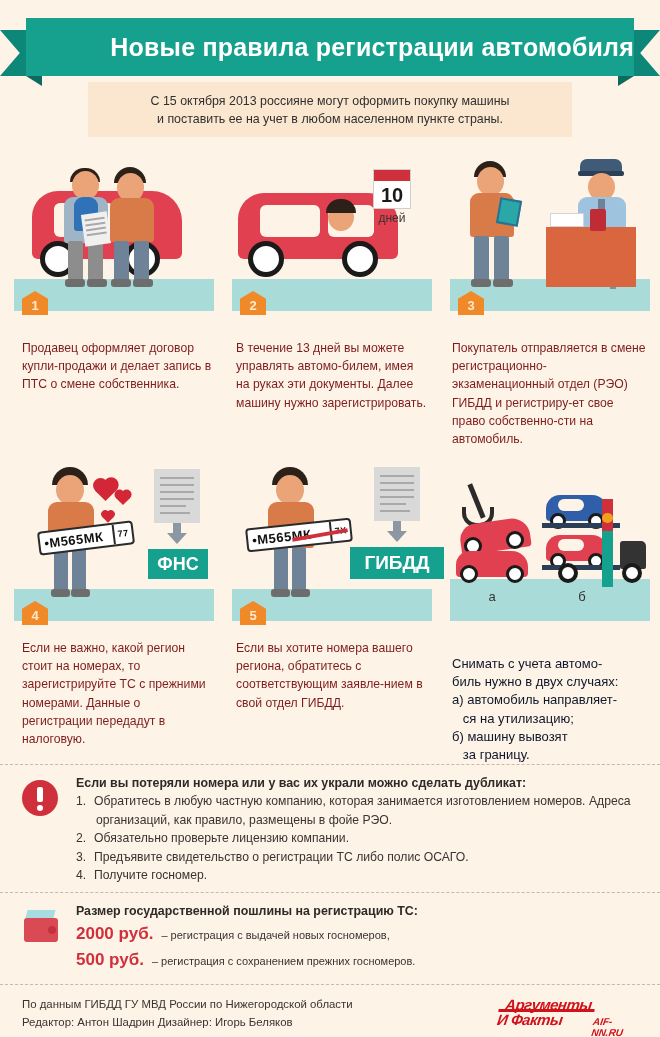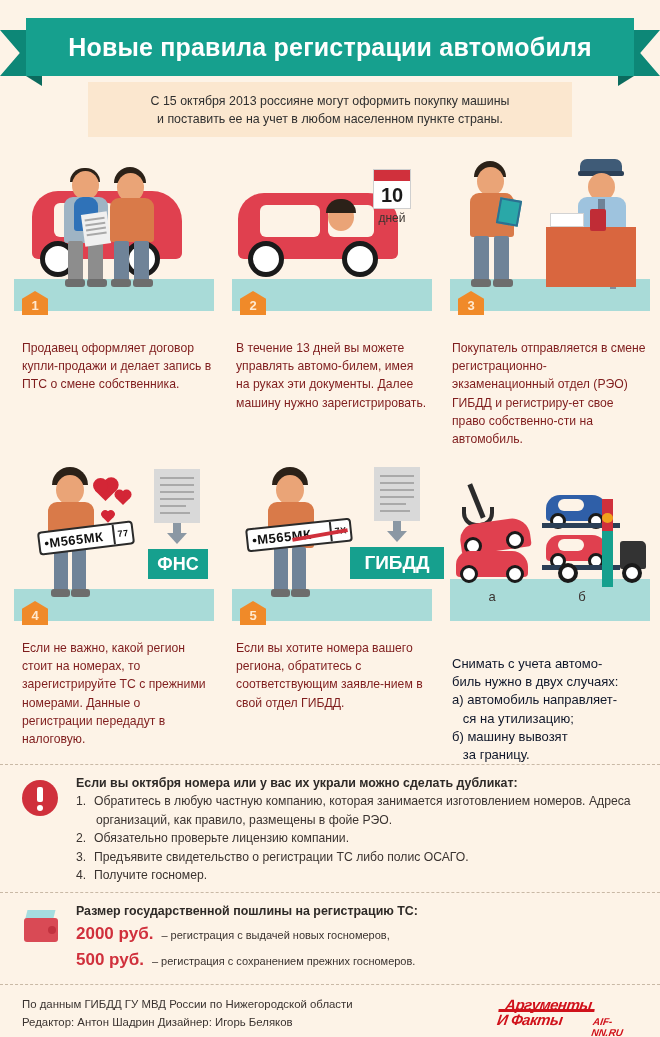--- a/index.html
+++ b/index.html
@@ -7,21 +7,21 @@
     width: 660px; height: 1037px;
     font-family: "Liberation Sans", sans-serif;
     background: #fdf3e7;
     overflow: hidden;
   }
   .page { position: relative; width: 660px; height: 1037px; background: #fdf3e7; }
 
   
   .banner-wrap { position: relative; height: 86px; margin-top: 16px; }
   .banner { position: absolute; left: 26px; right: 26px; top: 2px; height: 58px;
-            background: #16a08e; display: flex; align-items: center; justify-content: center; }
+            background: #16a08e; display: flex; align-items: center; justify-content: flex-end; }
   .banner-title { color: #ffffff; font-size: 25px; font-weight: bold; letter-spacing: .2px;
                   white-space: nowrap; }
   .ribbon-tail { position: absolute; top: 14px; width: 36px; height: 46px; background: #0d8777; }
   .ribbon-tail.left  { left: 0; clip-path: polygon(0 0, 100% 0, 100% 100%, 0 100%, 55% 50%); }
   .ribbon-tail.right { right: 0; clip-path: polygon(0 0, 100% 0, 45% 50%, 100% 100%, 0 100%); }
   .ribbon-fold { position: absolute; top: 60px; width: 16px; height: 10px; background: #0b6b5e; }
   .ribbon-fold.l { left: 26px; clip-path: polygon(0 0, 100% 0, 100% 100%); }
   .ribbon-fold.r { right: 26px; clip-path: polygon(0 0, 100% 0, 0 100%); }
 
   .subtitle-box { position: absolute; left: 88px; right: 88px; top: 66px; height: 55px;
@@ -325,21 +325,21 @@
     <div style="white-space:pre;">   ся на утилизацию;</div>
     <div>б) машину вывозят</div>
     <div style="white-space:pre;">   за границу.</div>
   </div>
 
   <div class="sep" style="top:748px;"></div>
 
   <div class="note" style="top:760px;">
     <div class="excl" style="left:22px; top:4px;"></div>
     <div style="margin-left:76px; margin-right:16px;">
-      <div class="note-head">Если вы октября номера или у вас их украли можно сделать дубликат:</div>
+      <div class="note-head">Если вы потеряли номера или у вас их украли можно сделать дубликат:</div>
       <ul class="note-list">
         <li>
           <span class="num">1.</span><span>Обратитесь в любую частную компанию, которая занимается изготовлением номеров. Адреса организаций, как правило, размещены в фойе РЭО.</span>
         </li>
         <li>
           <span class="num">2.</span><span>Обязательно проверьте лицензию компании.</span>
         </li>
         <li>
           <span class="num">3.</span><span>Предъявите свидетельство о регистрации ТС либо полис ОСАГО.</span>
         </li>

